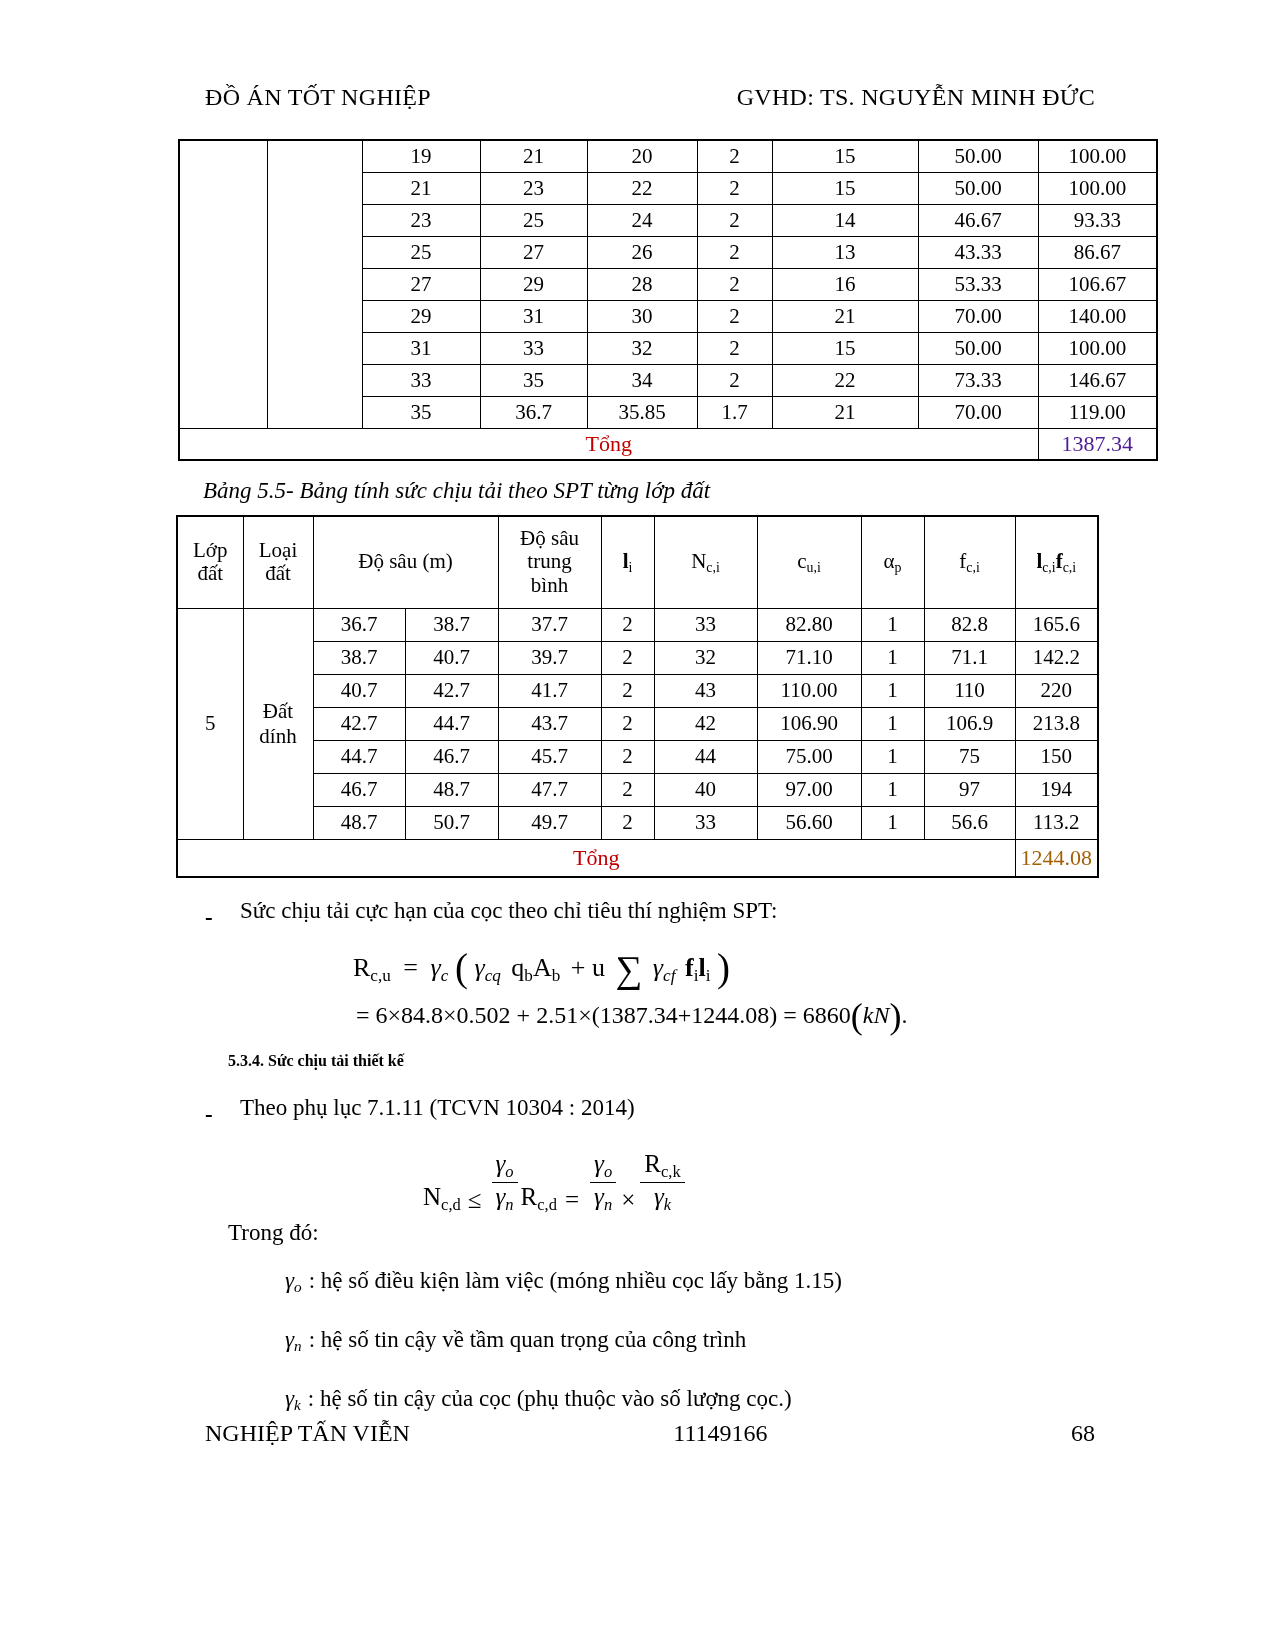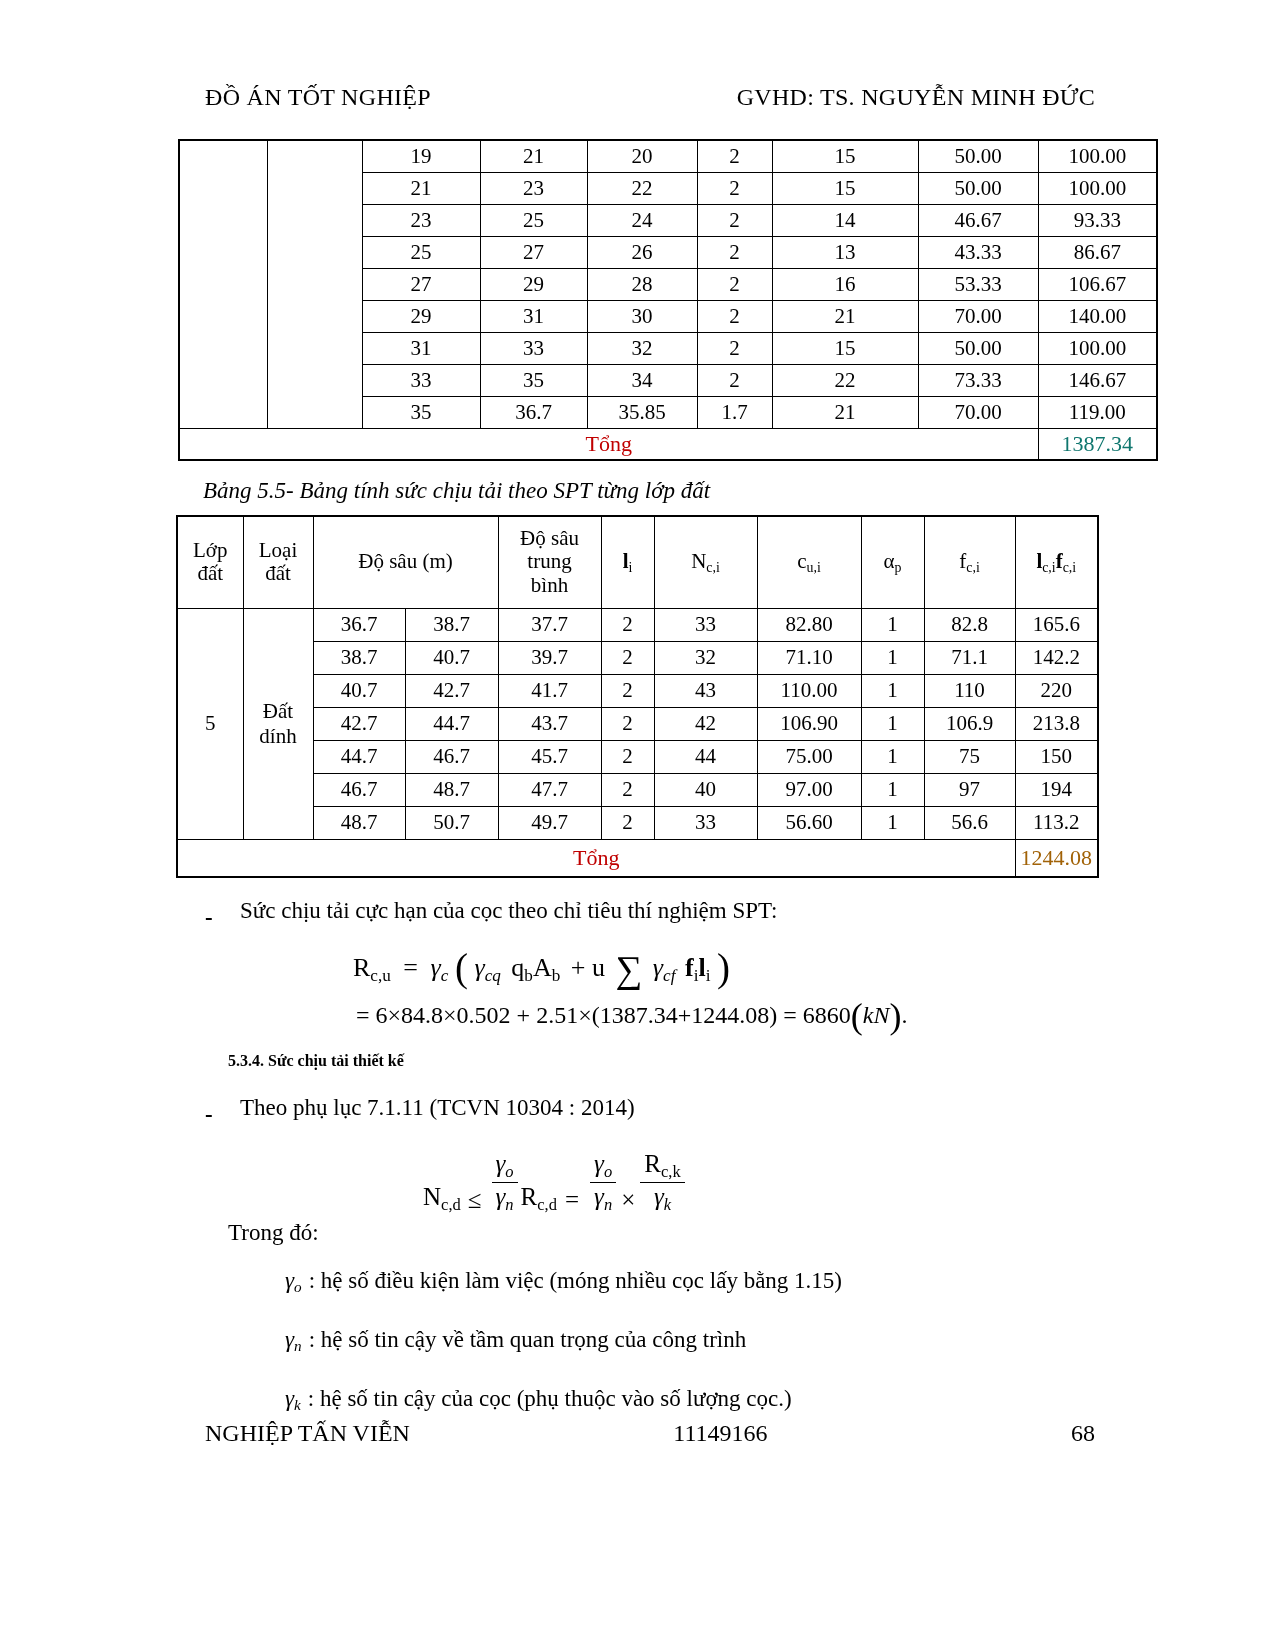--- a/index.html
+++ b/index.html
@@ -193,21 +193,21 @@
           <td>35</td>
           <td>36.7</td>
           <td>35.85</td>
           <td>1.7</td>
           <td>21</td>
           <td>70.00</td>
           <td>119.00</td>
         </tr>
         <tr class="total-row">
           <td colspan="8" style="color: rgb(192, 0, 0); border-left: none;">Tổng</td>
-          <td style="color: #0f766e;">1387.34</td>
+          <td style="color: #4c1d95;">1387.34</td>
         </tr>
       </tbody>
   </table>
 
   <div class="caption">Bảng 5.5- Bảng tính sức chịu tải theo SPT từng lớp đất</div>
 
   <table class="doc tbl-outer" id="table-spt">
     <colgroup>
       <col style="width:66px">
         <col style="width:70px">

